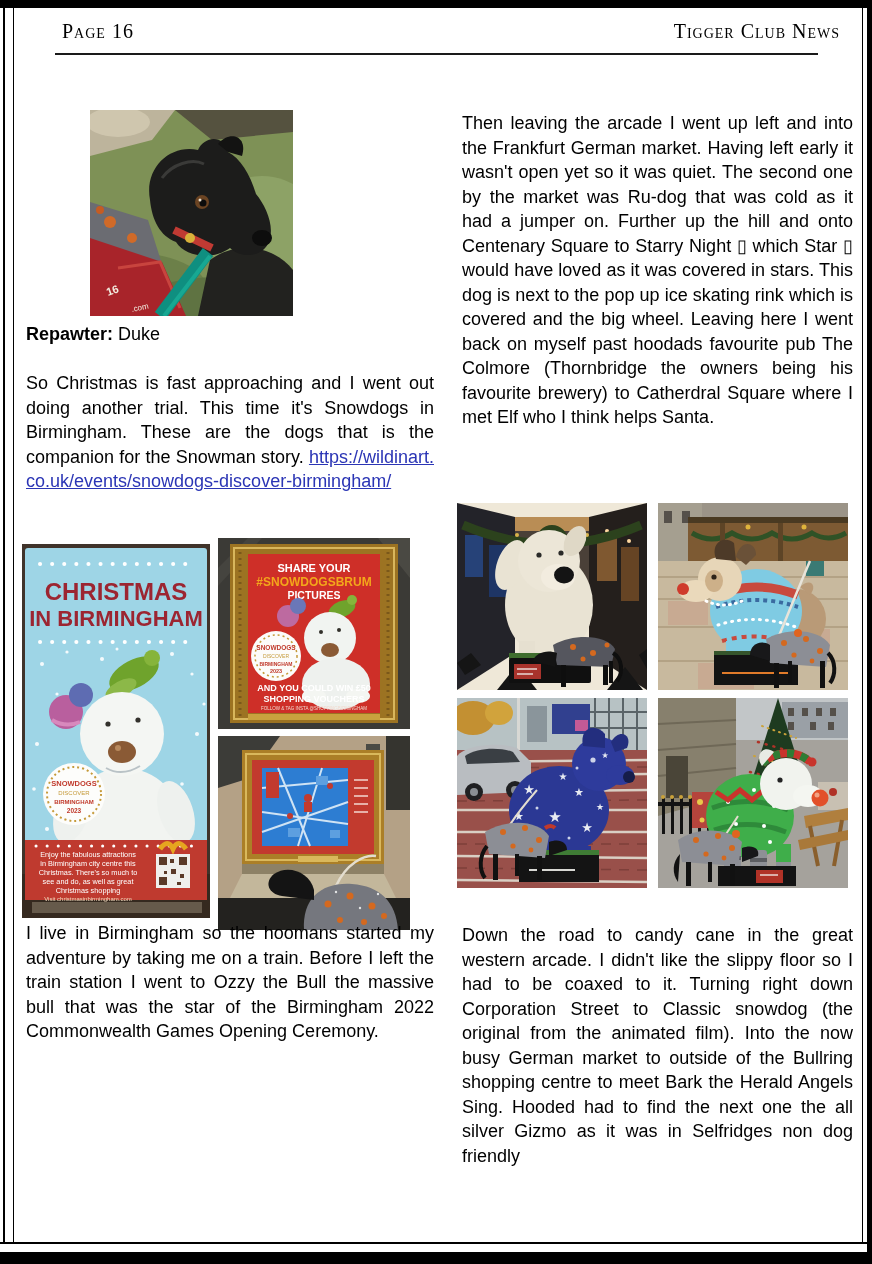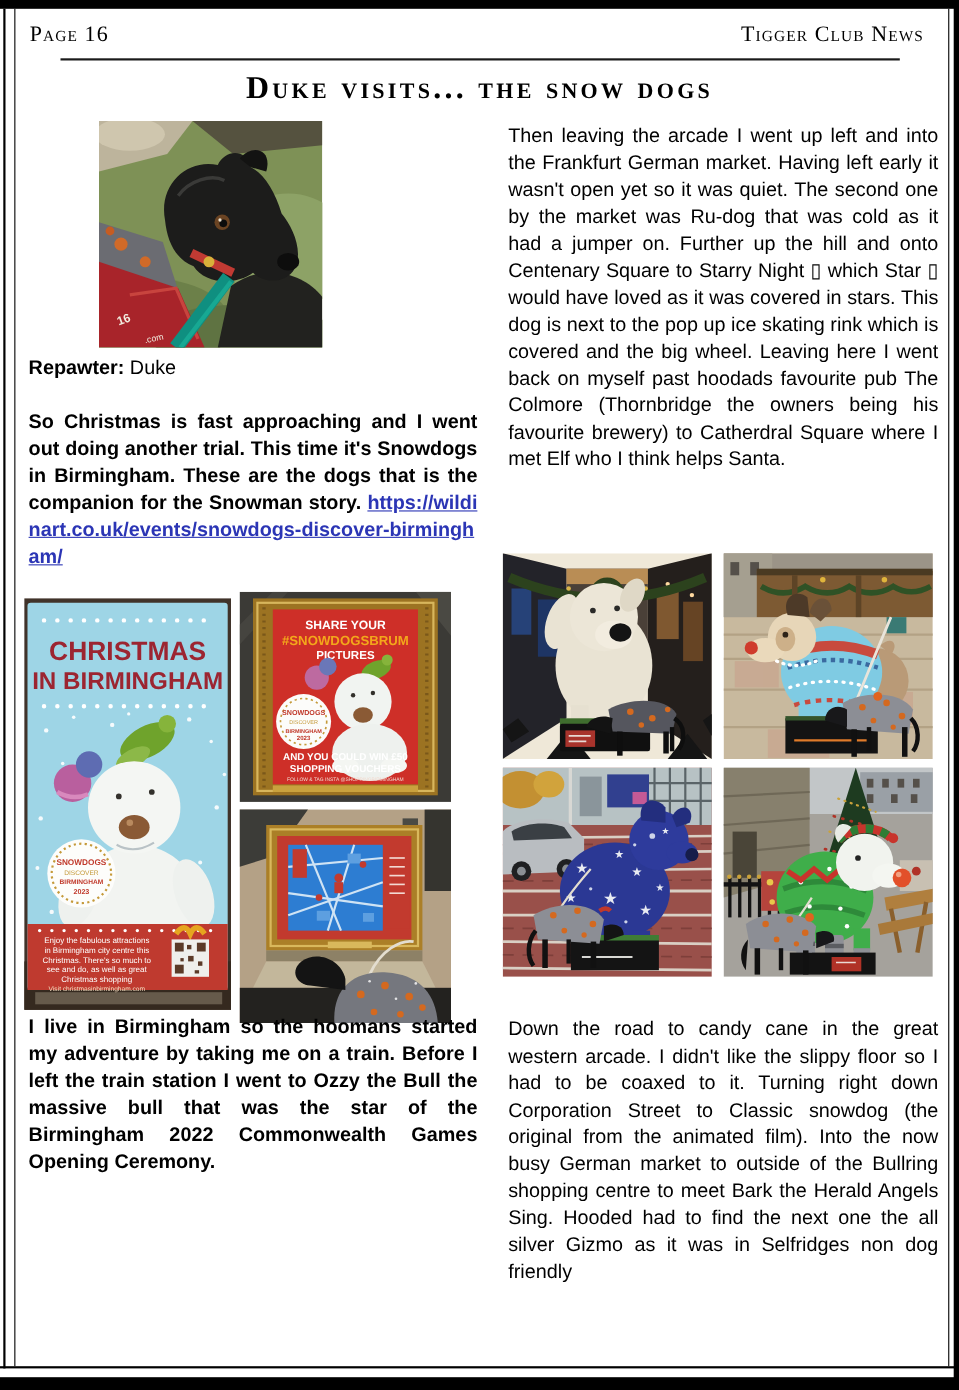--- a/index.html
+++ b/index.html
@@ -8,29 +8,29 @@
   
   .bar{position:absolute;background:#000;}
   .frame-top{left:0;top:0;width:872px;height:8px;}
   .frame-bottom{left:0;top:1252px;width:872px;height:12px;}
   .frame-bottom-line{left:0;top:1242px;width:872px;height:2px;}
   .frame-left-a{left:3px;top:8px;height:1236px;width:2px;}
   .frame-left-b{left:13px;top:8px;height:1234px;width:1px;}
   .frame-right-a{left:862px;top:8px;height:1234px;width:1px;}
   .frame-right-b{left:867px;top:0;height:1264px;width:5px;}
   
-  .smallcaps{font-family:"Liberation Serif",serif;font-variant:small-caps;}
+  .smallcaps{font-family:"Liberation Serif",serif;font-variant:small-caps;margin-left:35px;}
   .page-num{position:absolute;left:27px;top:20px;font-size:20px;letter-spacing:1px;}
   .masthead{position:absolute;right:32px;top:20px;font-size:20px;letter-spacing:1px;}
   .header-rule{position:absolute;left:55px;top:53px;width:763px;height:2px;background:#1a1a1a;}
   .article-title{position:absolute;left:0;top:64px;width:872px;margin:0;text-align:center;
                  font-size:29px;font-weight:600;letter-spacing:3px;}
   
   .tblock{position:absolute;margin:0;font-size:18px;line-height:24.5px;text-align:justify;}
-  .col-left{left:26px;width:408px;font-weight:bold;}
+  .col-left{left:26px;width:408px;}
   .col-right{left:462px;width:391px;}
   .byline{position:absolute;left:26px;top:324px;font-size:18px;margin:0;text-align:center;}
   .url-link{color:#2b35b5;text-decoration:underline;word-break:break-all;cursor:pointer;}
   
   .photo{position:absolute;display:block;}
 </style>
 </head>
 <body>
 
 <div class="page">
@@ -39,21 +39,20 @@
   <div class="bar frame-bottom"></div>
   <div class="bar frame-bottom-line"></div>
   <div class="bar frame-left-a"></div>
   <div class="bar frame-left-b"></div>
   <div class="bar frame-right-a"></div>
   <div class="bar frame-right-b"></div>
 
   <div class="page-num smallcaps">Page 16</div>
   <div class="masthead smallcaps">Tigger Club News</div>
   <div class="header-rule"></div>
-  <h1 class="article-title smallcaps">Duke visits... the snow dogs</h1>
 
   <svg class="photo" style="left:90px;top:110px" width="203" height="206" viewBox="0 0 203 206" role="img">
     <rect width="203" height="206" fill="#7e9156"></rect>
     <ellipse cx="45" cy="185" rx="75" ry="42" fill="#6c8049"></ellipse>
     <ellipse cx="172" cy="118" rx="58" ry="52" fill="#8da266"></ellipse>
     <ellipse cx="130" cy="195" rx="85" ry="28" fill="#5f7342"></ellipse>
     <path d="M0,0 L85,0 L62,30 L0,46 Z" fill="#bdb49c"></path>
     <ellipse cx="28" cy="12" rx="32" ry="15" fill="#cfc6ae"></ellipse>
     <path d="M85,0 L203,0 L203,22 L122,30 Z" fill="#55523f"></path>
     <path d="M120,150 C150,128 186,138 203,160 L203,206 L108,206 Z" fill="#22221f"></path>

